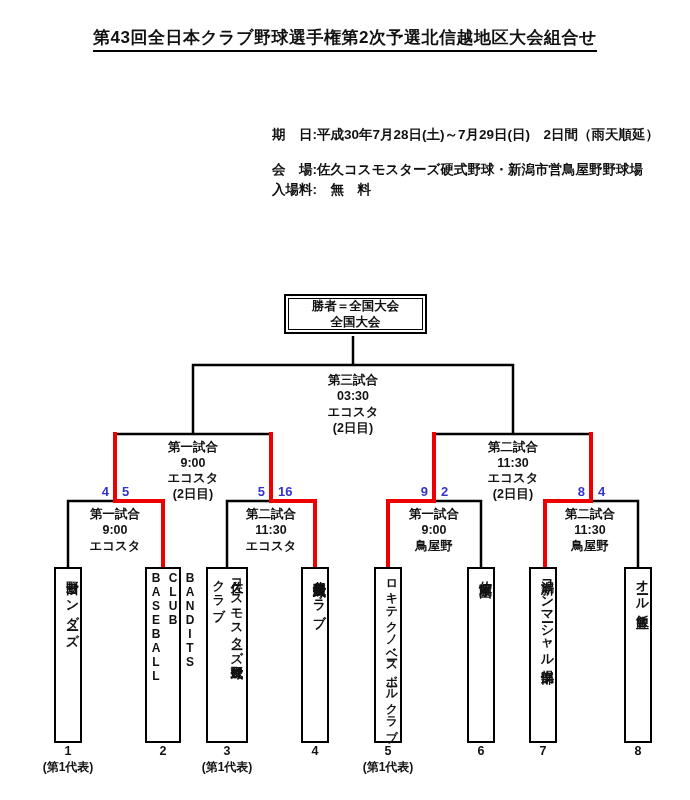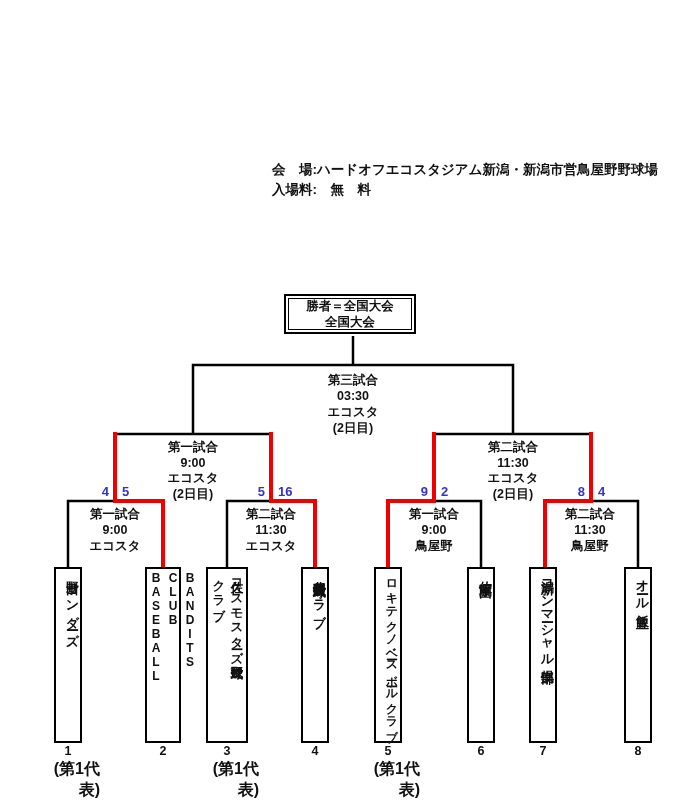--- a/index.html
+++ b/index.html
@@ -3,48 +3,52 @@
 <meta charset="utf-8">
 <style>
   html,body{margin:0;padding:0;background:#fff;}
   .page{position:relative;width:690px;height:800px;background:#fff;overflow:hidden;
         font-family:"Liberation Sans",sans-serif;color:#111;
         --line:#000000;--win:#ee0000;--score:#3333cc;}
   .title{position:absolute;top:26px;left:0;width:690px;text-align:center;}
   .title span{display:inline-block;font-size:17px;font-weight:700;letter-spacing:.5px;
               border-bottom:2.5px solid #000;padding-bottom:1px;}
   .info-line{position:absolute;left:272px;font-size:13.5px;font-weight:700;white-space:nowrap;}
-  .champ-box{position:absolute;left:284px;top:294px;width:132px;height:40px;
+  .champ-box{position:absolute;left:284px;top:294px;width:143px;height:40px;
              border:2px solid var(--line);padding:2px;box-sizing:border-box;}
   .champ-inner{width:100%;height:100%;border:1.5px solid var(--line);box-sizing:border-box;
                display:flex;flex-direction:column;justify-content:center;align-items:center;
                font-size:12.5px;font-weight:700;line-height:16px;}
   svg.lines{position:absolute;left:0;top:0;}
   .glabel{position:absolute;width:130px;text-align:center;font-size:12.5px;
           font-weight:600;line-height:16px;white-space:pre-line;}
   .glabel.semi{line-height:15.5px;}
   .score{position:absolute;top:484px;width:40px;font-size:13px;font-weight:700;
          color:var(--score);}
   .score.l{text-align:right;}
   .score.r{text-align:left;}
   .team-box{position:absolute;top:567px;height:176px;border:2px solid var(--line);
             box-sizing:border-box;writing-mode:vertical-rl;text-orientation:upright;
             font-size:13px;font-weight:700;letter-spacing:1.5px;line-height:16px;
             white-space:pre-line;padding-top:2px;text-align:left;}
   .team-box.lr{writing-mode:vertical-lr;}
   .seed{position:absolute;top:744px;text-align:center;font-size:12.5px;font-weight:700;}
-  .note{position:absolute;top:759px;width:64px;text-align:right;font-size:16px;font-weight:600;}
+  .note{position:absolute;top:759px;width:64px;text-align:center;font-size:12px;font-weight:600;}
 </style>
 </head>
 <body>
 
 <div class="page" style="--line: #000000; --win: #ee0000; --score: #3333cc;">
 
+  <div class="title">
+    <span>第43回全日本クラブ野球選手権第2次予選北信越地区大会組合せ</span>
+  </div>
 
-  <div class="info-line" style="top:161px">会　場:ハードオフエコスタジアム新潟・新潟市営鳥屋野野球場</div>
+  <div class="info-line" style="top:126px">期　日:平成30年7月28日(土)～7月29日(日)　2日間（雨天順延）</div>
+  <div class="info-line" style="top:161px">会　場:佐久コスモスターズ硬式野球・新潟市営鳥屋野野球場</div>
   <div class="info-line" style="top:181px">入場料:　無　料</div>
 
   <div class="champ-box">
     <div class="champ-inner">
       <span>勝者＝全国大会</span>
       <span>全国大会</span>
     </div>
   </div>
 
   <svg class="lines" width="690" height="800">

